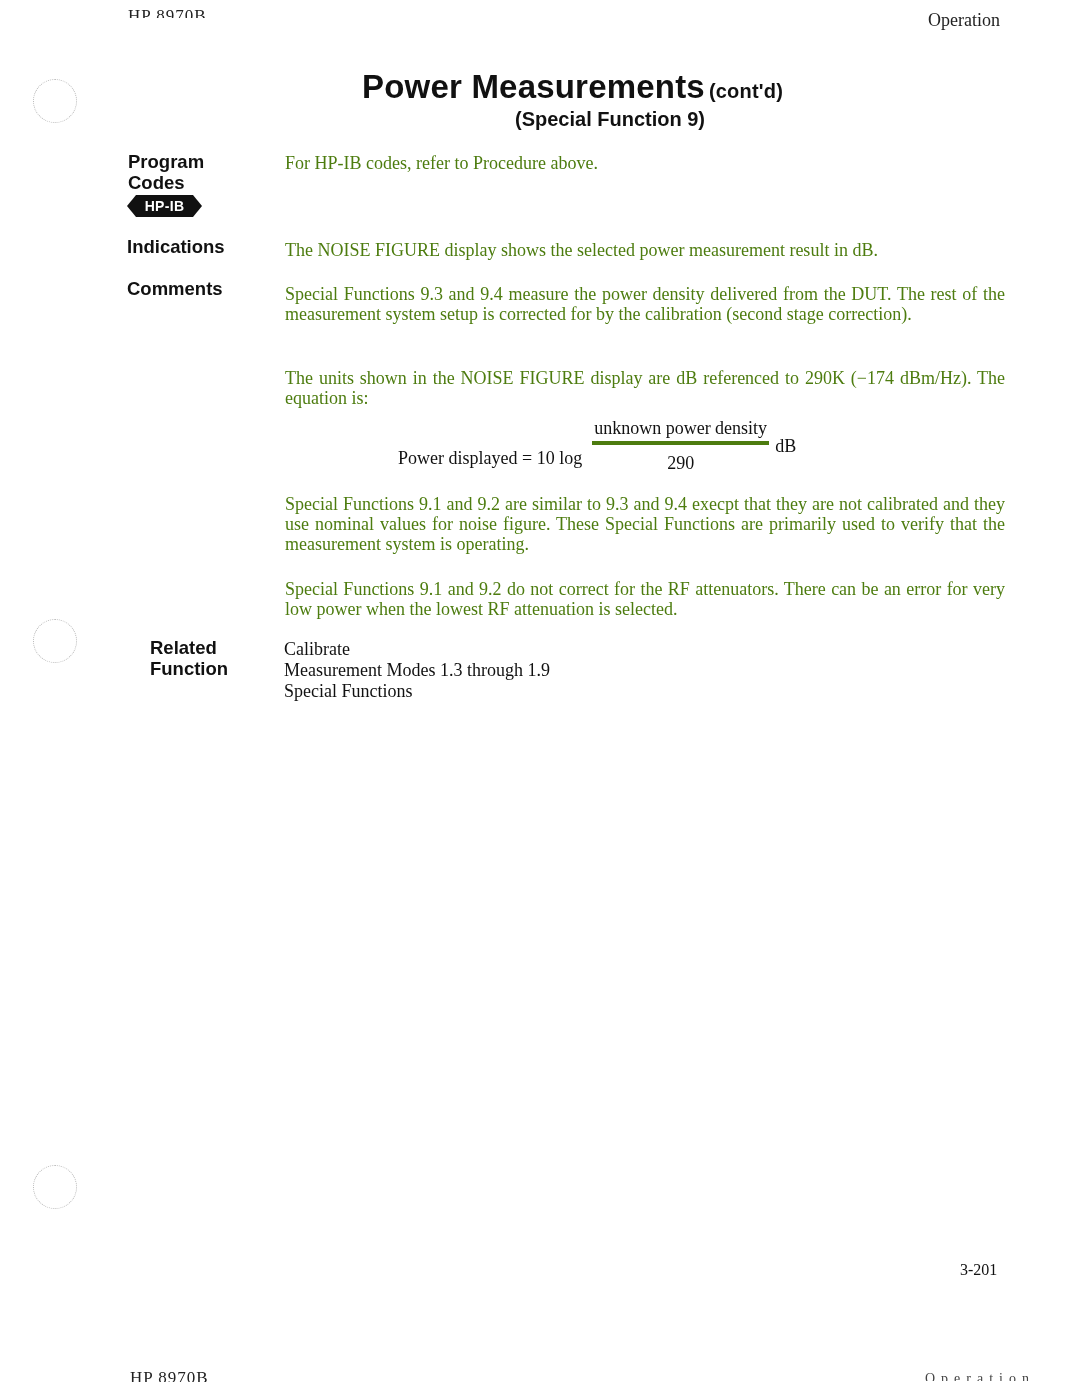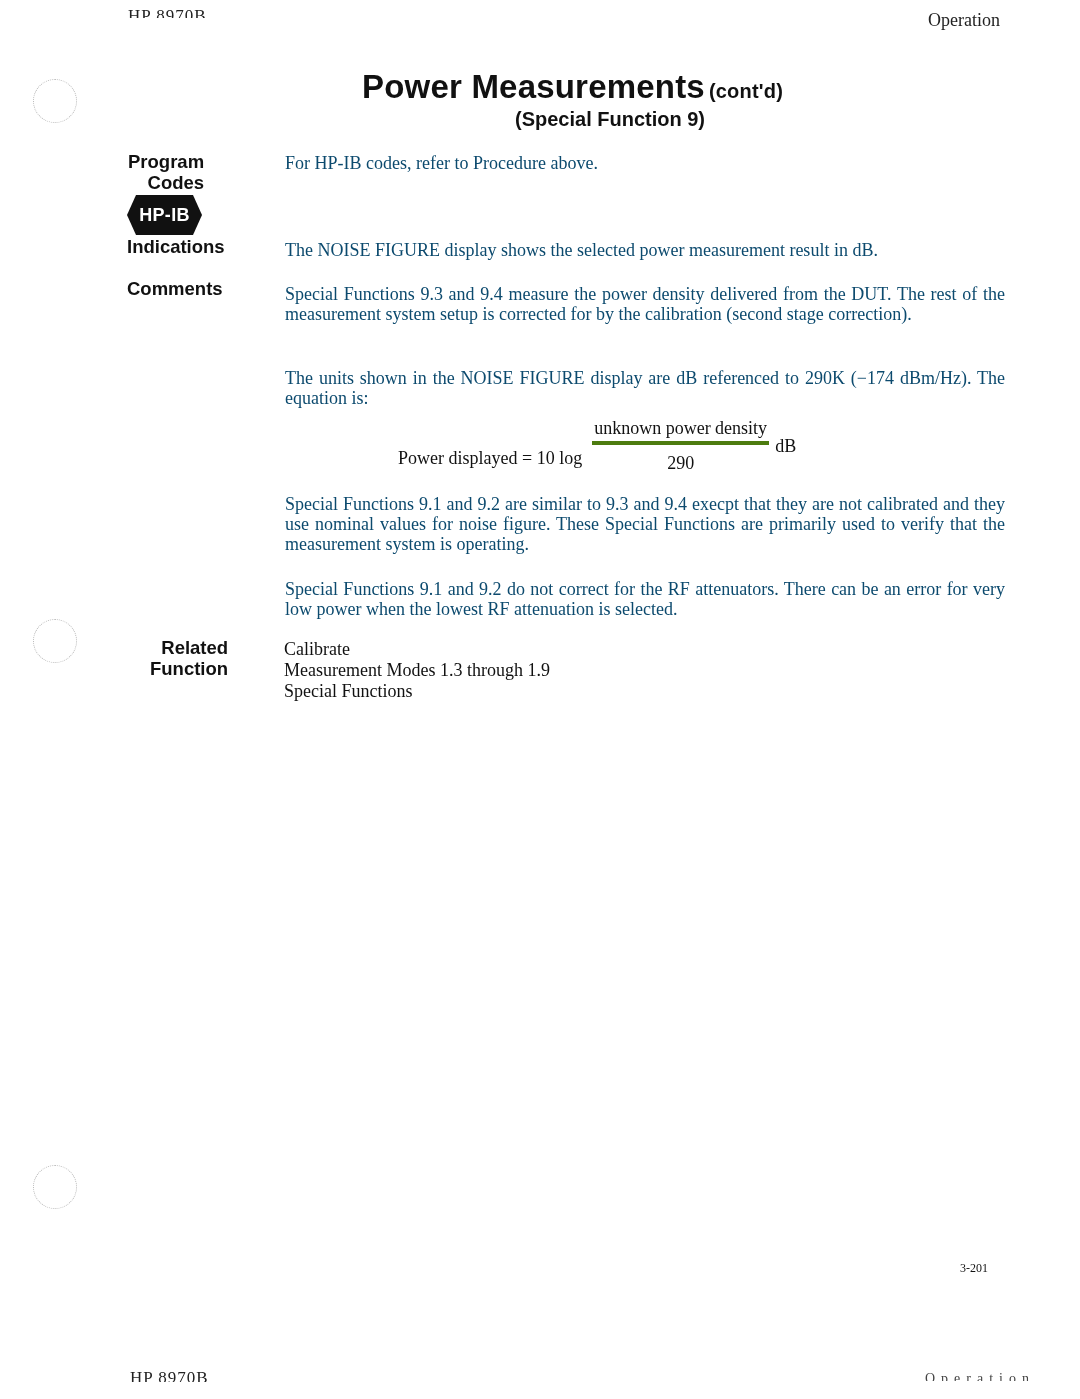--- a/index.html
+++ b/index.html
@@ -73,43 +73,42 @@
       box-sizing: border-box;
     }
 
     
     .side-heading {
       font-family: "Liberation Sans", "DejaVu Sans", sans-serif;
       font-weight: bold;
       font-size: 18.5px;
       line-height: 21px;
       color: #111;
-      text-align: right;
     }
 
     
     .hpib-badge {
       left: 127px; top: 195px;
-      width: 75px; height: 40px;
+      width: 75px; height: 22px;
       background: #111;
       color: #fff;
       clip-path: polygon(12% 0, 88% 0, 100% 50%, 88% 100%, 12% 100%, 0 50%);
       font-family: "Liberation Sans", sans-serif;
       font-weight: bold;
-      font-size: 18px;
+      font-size: 14px;
       display: flex; align-items: center; justify-content: center;
       letter-spacing: 0.3px;
     }
 
     
     .body-text {
       font-size: 18px;
       line-height: 20px;
       text-align: justify;
-      color: #0c4a6e;
+      color: #4d7c0f;
     }
     .body-col { left: 285px; width: 720px; }
 
     
     .equation {
       left: 398px; top: 418px;
       display: flex; align-items: center;
       font-size: 18px;
     }
     .eq-lhs { margin-right: 6px; margin-top: 25px; }
@@ -123,21 +122,21 @@
     }
     .fraction .den {
       padding-top: 8px;
     }
     .eq-unit { margin-left: 2px; position: relative; top: 0px; }
 
     .related-list div { line-height: 21px; font-size: 18px; }
 
     .page-number {
       left: 960px; top: 1261px;
-      font-size: 12px;
+      font-size: 16px;
     }
   </style>
 </head>
 <body>
 
 <div class="abs running-head-left">HP 8970B</div>
 <div class="abs running-head-right">Operation</div>
 
 <div class="abs punch-hole" style="left:33px; top:79px;"></div>
 <div class="abs punch-hole" style="left:33px; top:619px;"></div>

